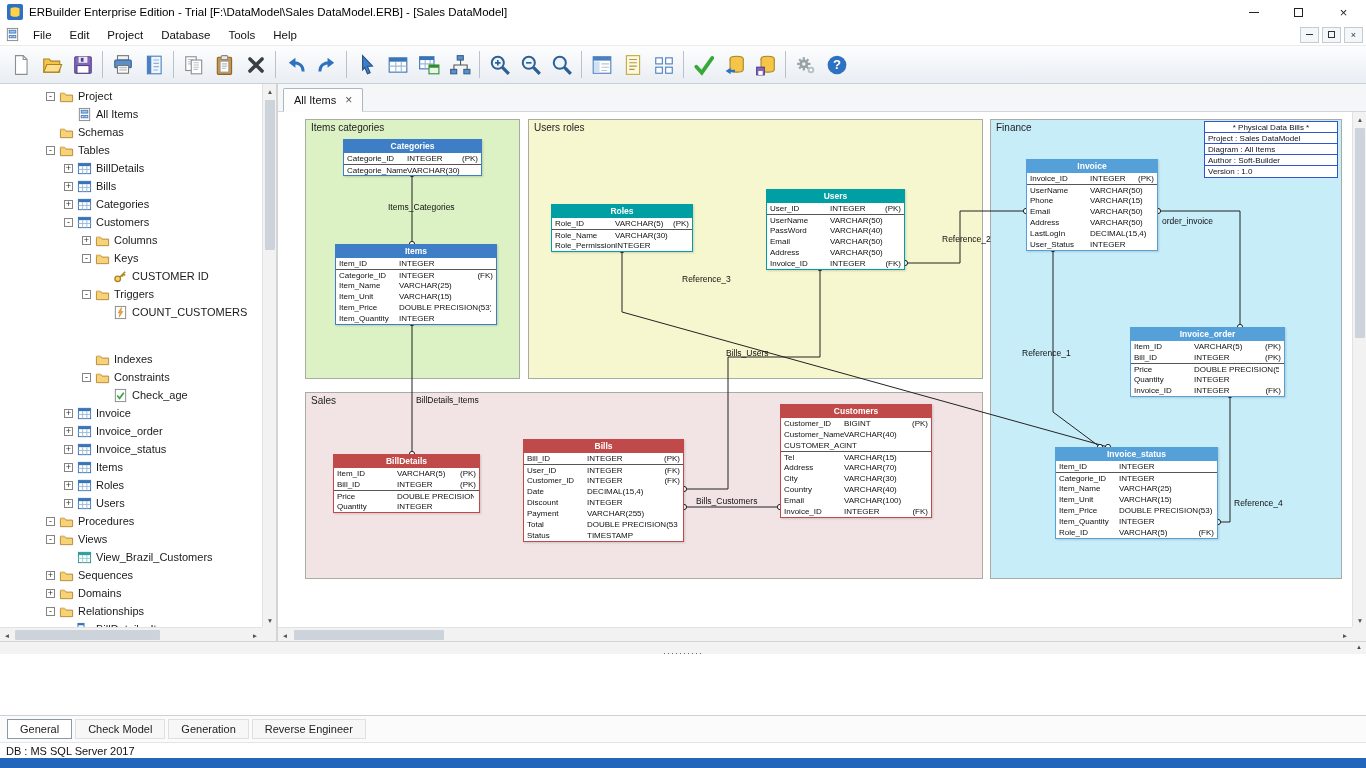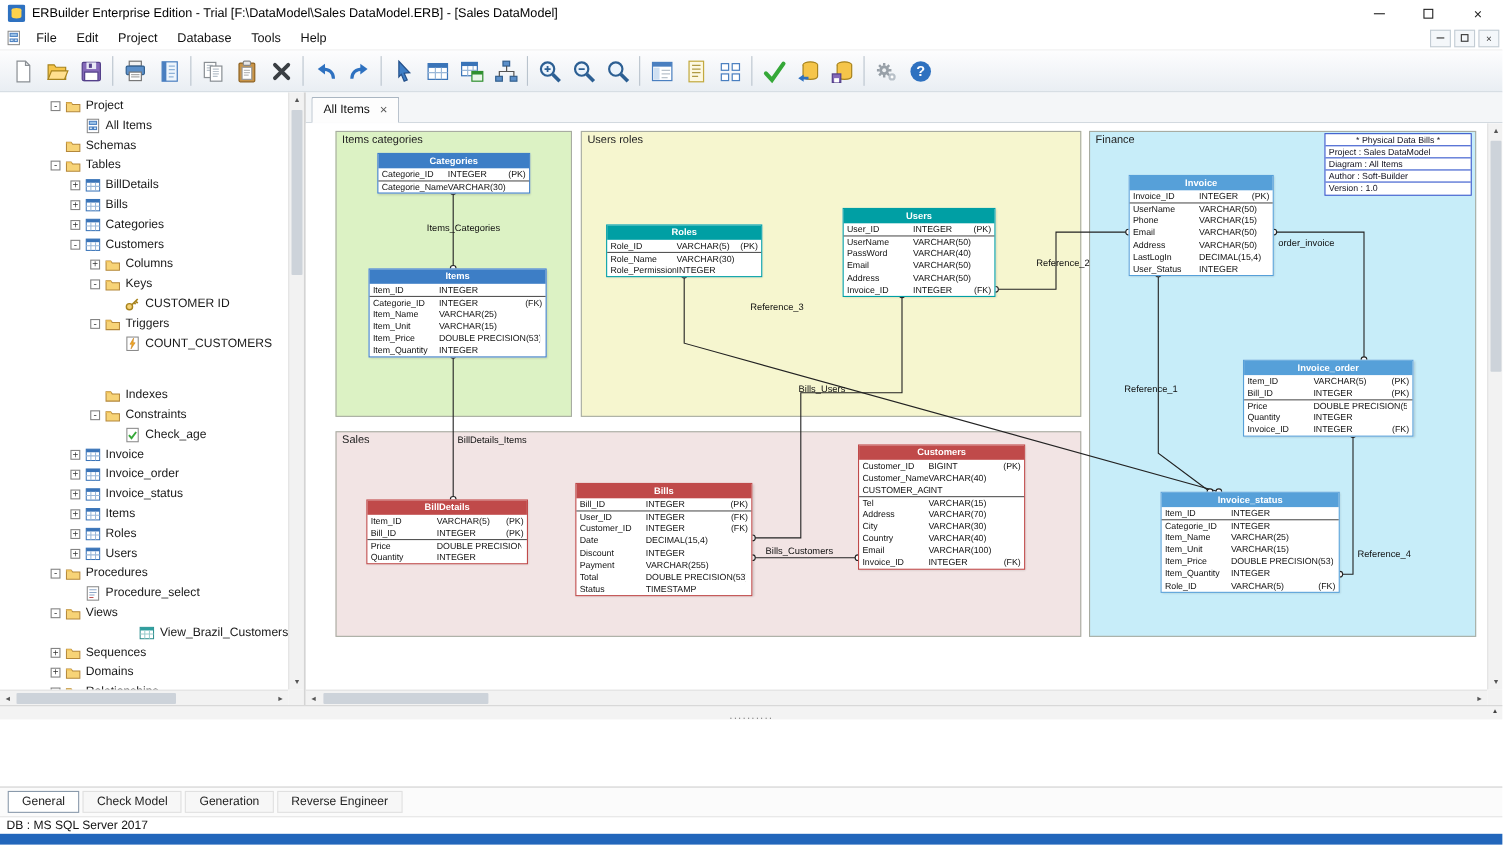--- a/index.html
+++ b/index.html
@@ -499,38 +499,29 @@
           <span class="tree-label">Users</span>
         </div>
         <div class="tree-row" style="padding-left: 46px;">
           <span class="expand-box">-</span>
           <span class="tree-ic"><svg viewBox="0 0 16 16">
               <path d="M1.5 13.5v-9h4.5l1.5 2h7v7z" fill="#f7d377" stroke="#b4883b"></path>
               <path d="M1.5 4.5h4.5l1 1.3H1.5z" fill="#eebf55"></path>
             </svg></span>
           <span class="tree-label">Procedures</span>
         </div>
-        <div class="tree-row" style="padding-left: 64px;">
-          <span class="expand-spacer"></span>
-          <span class="tree-ic"><svg viewBox="0 0 16 16">
-              <rect x="2.5" y="1.5" width="11" height="13" fill="#fff" stroke="#888"></rect>
-              <path d="M4.5 4.5h7M4.5 7h7M4.5 9.5h5" stroke="#8fa8c8"></path>
-              <path d="M4.5 12h4" stroke="#c05050"></path>
-            </svg></span>
-          <span class="tree-label">Procedure_select</span>
-        </div>
         <div class="tree-row" style="padding-left: 46px;">
           <span class="expand-box">-</span>
           <span class="tree-ic"><svg viewBox="0 0 16 16">
               <path d="M1.5 13.5v-9h4.5l1.5 2h7v7z" fill="#f7d377" stroke="#b4883b"></path>
               <path d="M1.5 4.5h4.5l1 1.3H1.5z" fill="#eebf55"></path>
             </svg></span>
           <span class="tree-label">Views</span>
         </div>
-        <div class="tree-row" style="padding-left: 64px; justify-content: flex-end;">
+        <div class="tree-row" style="padding-left: 64px;">
           <span class="expand-spacer"></span>
           <span class="tree-ic"><svg viewBox="0 0 16 16">
               <rect x="1.5" y="2.5" width="13" height="11" fill="#fff" stroke="#2f8f8f"></rect>
               <rect x="1.5" y="2.5" width="13" height="3" fill="#2f9f9f"></rect>
               <path d="M6 5.5v8M10.5 5.5v8M1.5 9h13" stroke="#99cccc"></path>
             </svg></span>
           <span class="tree-label">View_Brazil_Customers</span>
         </div>
         <div class="tree-row" style="padding-left: 46px;">
           <span class="expand-box">+</span>

